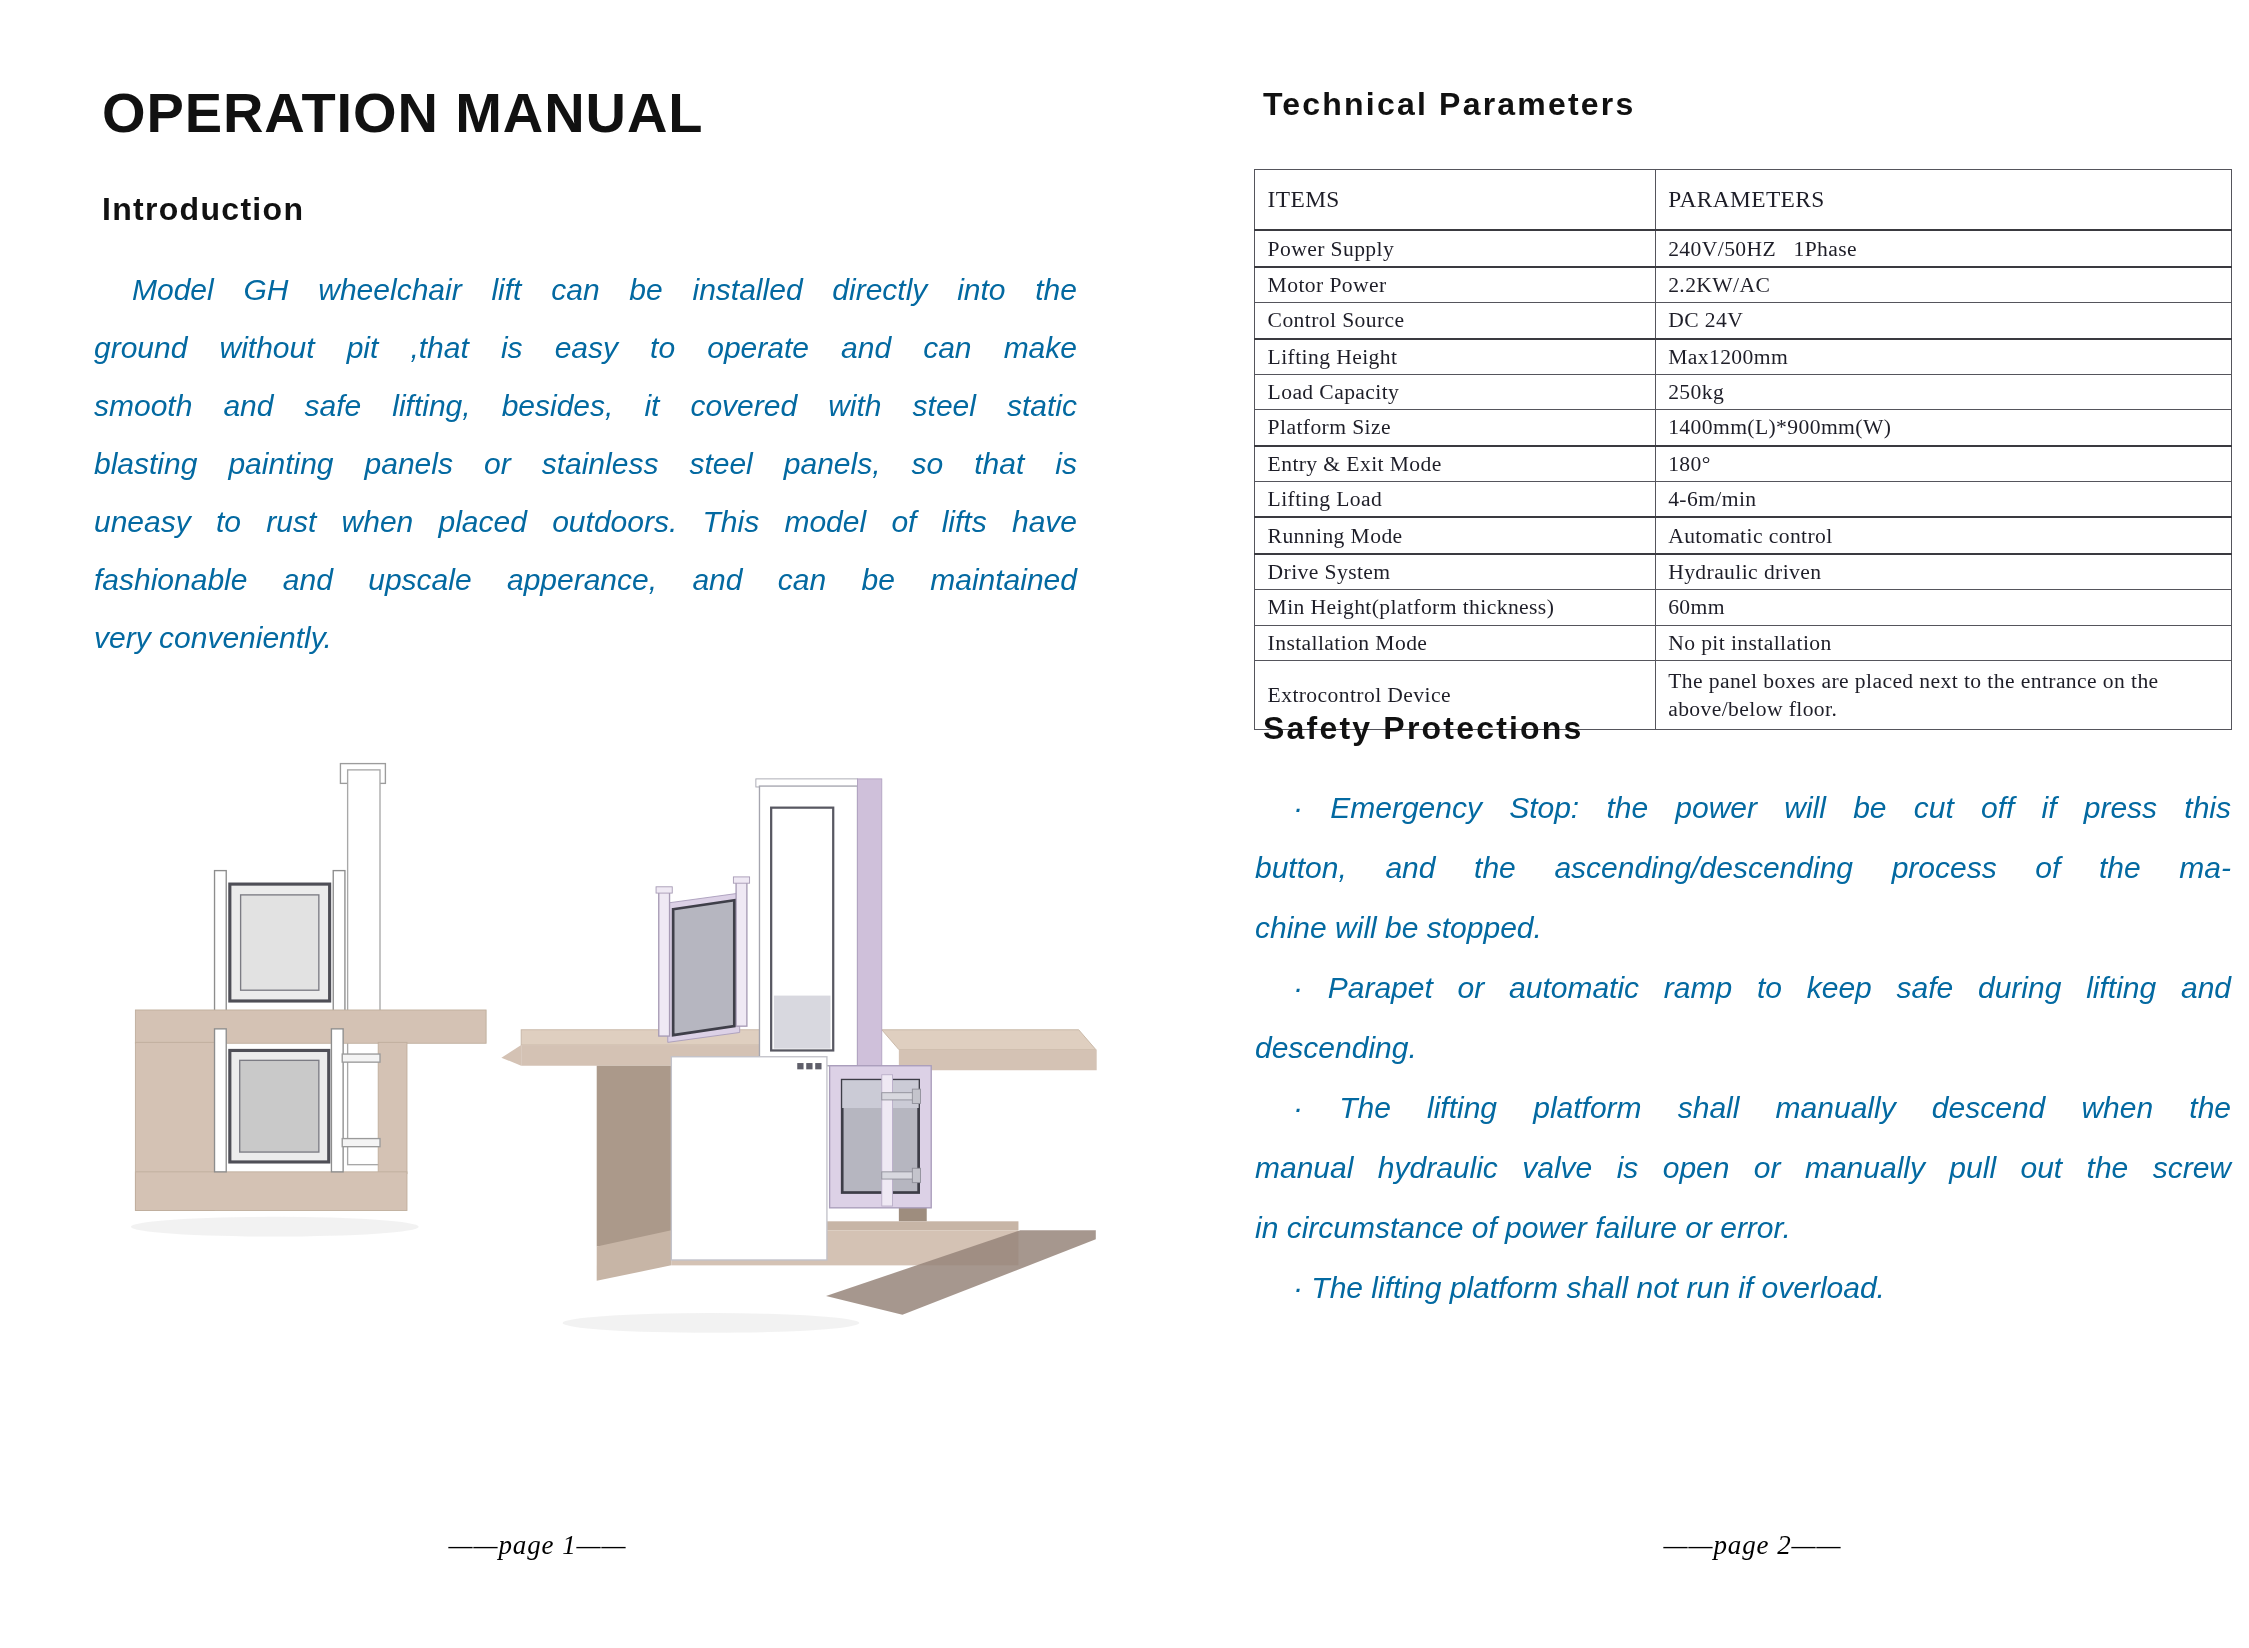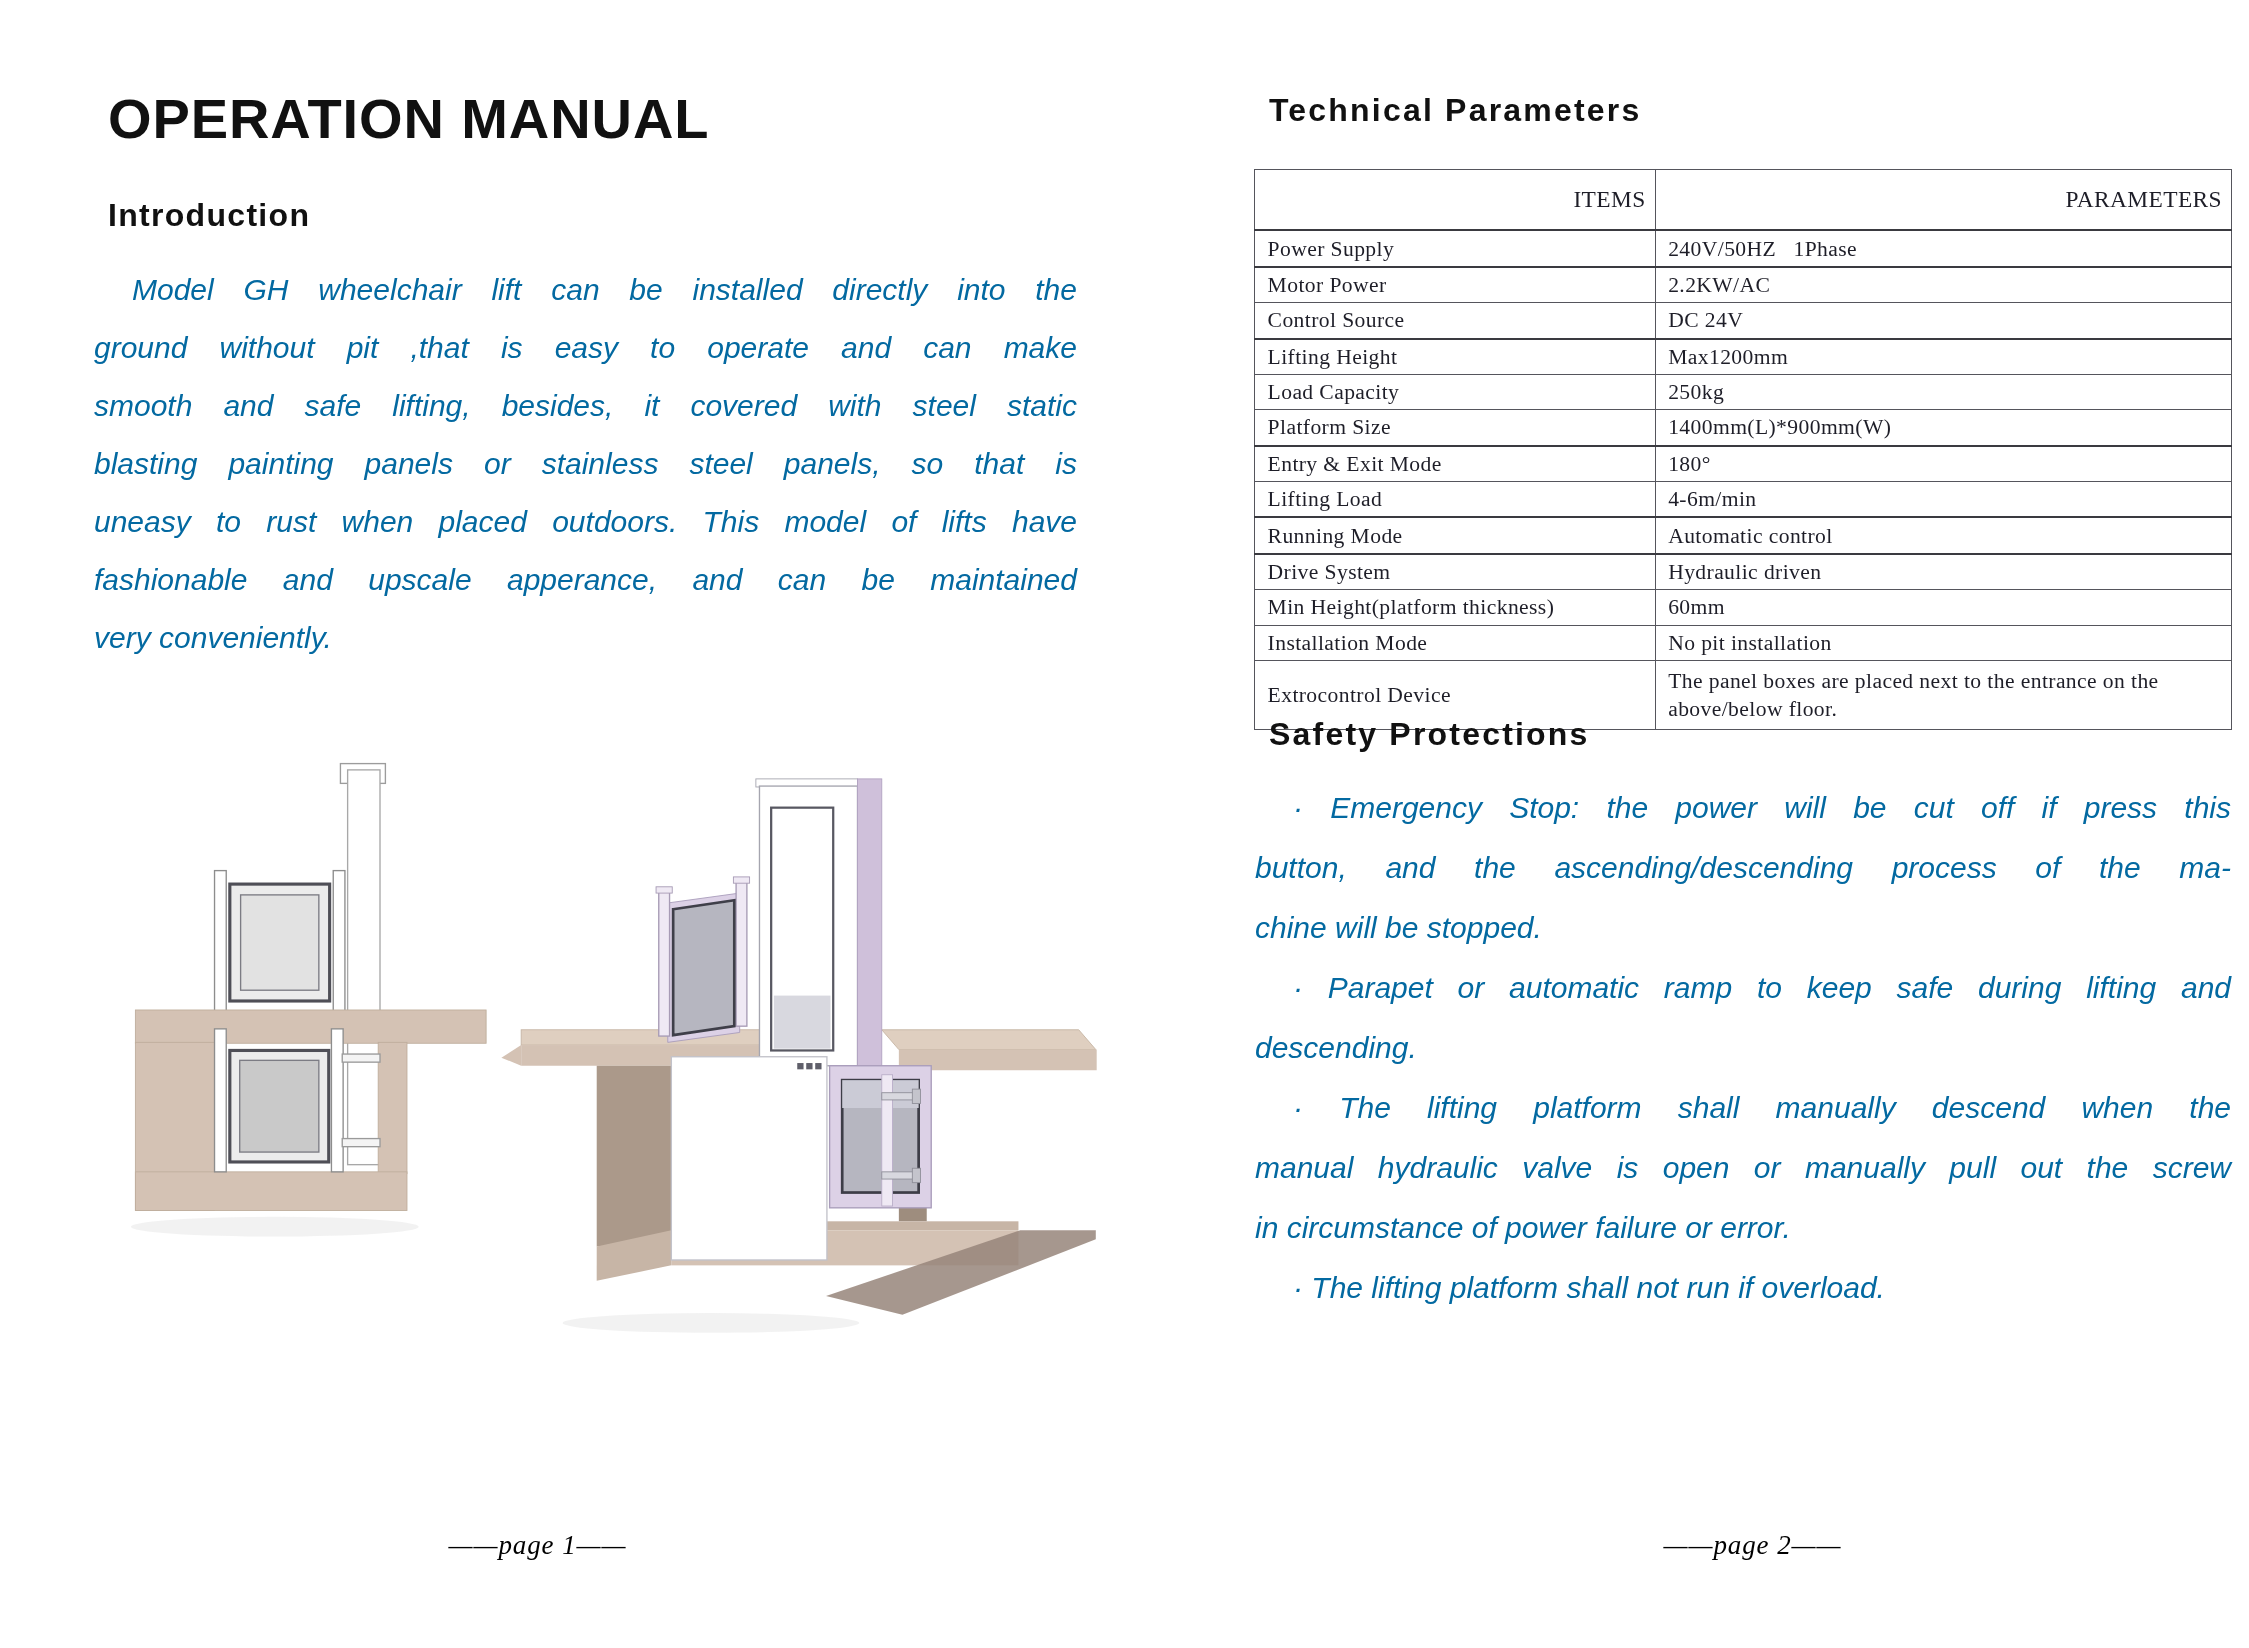--- a/index.html
+++ b/index.html
@@ -6,21 +6,21 @@
   html,body{margin:0;padding:0;}
   body{
     width:2304px;height:1649px;position:relative;background:#ffffff;
     font-family:"Liberation Sans",sans-serif;overflow:hidden;
   }
   .abs{position:absolute;}
   .page{position:absolute;top:0;height:1649px;background:#ffffff;}
   #page1{left:0;width:1152px;}
   #page2{left:1152px;width:1152px;}
 
-  h1,h2{margin:14px;font-weight:700;color:#111111;line-height:1.05;}
+  h1,h2{margin:8px;font-weight:700;color:#111111;line-height:1.05;}
   h1{font-size:56px;letter-spacing:0.9px;}
   h2{font-size:32px;letter-spacing:2.2px;}
 
   
   .pline{
     text-align:justify;color:#0369a1;font-size:30px;white-space:nowrap;font-style:italic;
   }
   .intro .pline{line-height:58px;}
   .safety .pline{line-height:60px;}
   .jall{text-align-last:justify;white-space:normal;}
@@ -33,21 +33,21 @@
     font-size:21.6px;color:#1e1e28;background:#ffffff;
     border:1.8px solid #3f3f46;
   }
   table.params th, table.params td{
     border:0.9px solid #55555c;
     text-align:left;vertical-align:middle;
     padding:2.7px 9px 2.7px 12.6px;
     font-weight:400;letter-spacing:0.4px;
     overflow:hidden;
   }
-  table.params th{height:54px;font-size:23.4px;text-align:right;}
+  table.params th{height:54px;font-size:23.4px;}
   table.params td{height:29px;line-height:26px;}
   table.params tr.thick th, table.params tr.thick td{border-bottom-width:2.2px;border-bottom-color:#3a3a40;}
   table.params tr.tall td{height:auto;padding-top:6.3px;padding-bottom:6.3px;line-height:28px;}
   col.c1{width:41%;} col.c2{width:59%;}
 
   .footer{
     font-family:"Liberation Serif","DejaVu Serif",serif;
     font-style:italic;font-size:27px;color:#000000;
     text-align:center;letter-spacing:0.9px;
   }

